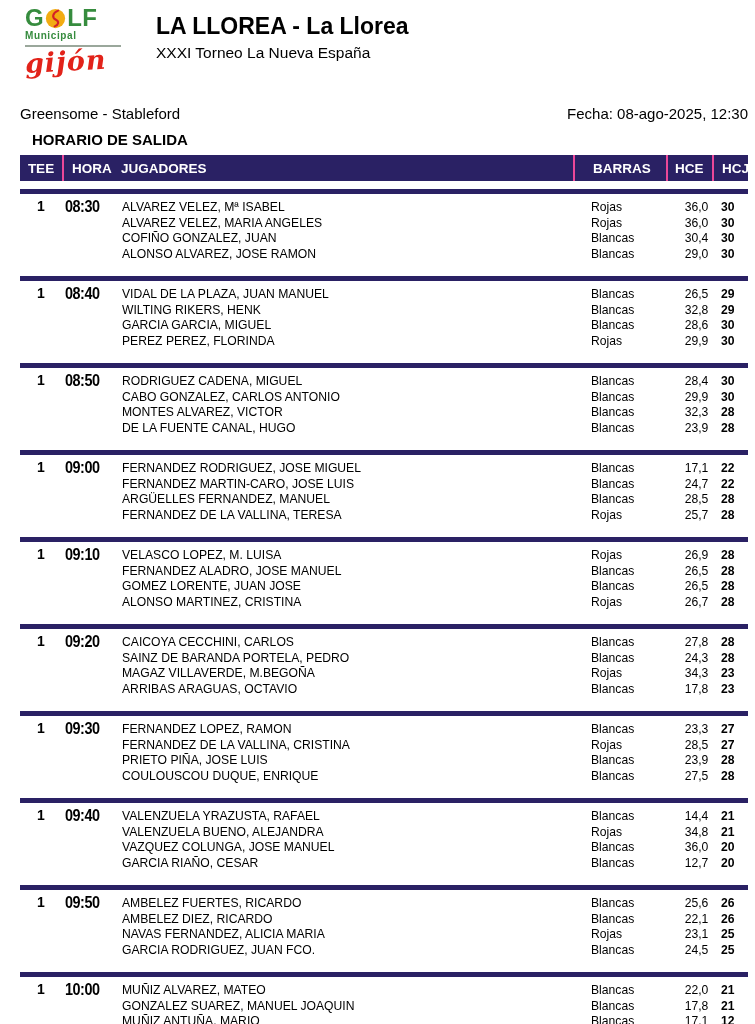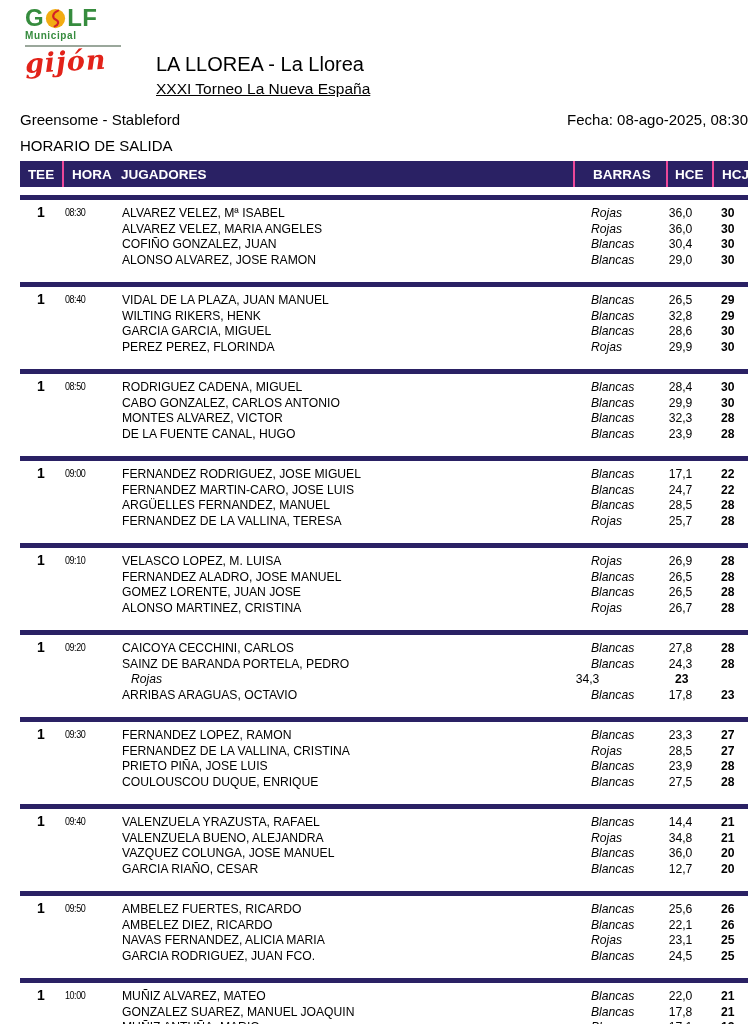--- a/index.html
+++ b/index.html
@@ -18,48 +18,48 @@
 
   
   .top{display:flex;align-items:flex-start;}
   .logo{width:118px;padding-left:5px;line-height:1;user-select:none;}
   .logo-golf{display:flex;align-items:center;color:var(--green);font-weight:bold;font-size:24px;letter-spacing:.5px;}
   .logo-golf .ball{margin:0 1px;display:inline-flex;}
   .logo-municipal{color:var(--green);font-size:10px;font-weight:bold;letter-spacing:.6px;margin-top:1px;}
   .logo-rule{height:2px;background:#9aa79b;width:96px;margin:4px 0 3px;}
   .logo-city{color:var(--red);font-size:27px;font-weight:bold;font-style:italic;font-family:"DejaVu Serif",serif;transform:rotate(-3deg);transform-origin:0 50%;letter-spacing:1px;}
   .titles{padding-left:18px;padding-top:7px;}
-  .title{font-size:20px;font-weight:normal;margin-top:40px;}
-  .subtitle{font-size:15.5px;margin-top:4px;text-decoration:underline;}
+  .title{font-size:23px;font-weight:bold;}
+  .subtitle{font-size:15.5px;margin-top:4px;}
 
   
-  .meta-row{display:flex;justify-content:space-between;font-size:15px;margin-top:13px;gap:10px;}
-  .section-title{font-size:15px;font-weight:normal;margin:9px 0 7px;}
+  .meta-row{display:flex;justify-content:space-between;font-size:15px;margin-top:28px;gap:10px;}
+  .section-title{font-size:15px;font-weight:bold;margin:9px 12px 7px;}
 
   
   .grid-cols{display:grid;grid-template-columns:42px 51px 1fr 93px 46px 36px;}
   .thead{background:var(--navy);color:#fff;height:26px;font-weight:bold;font-size:13.5px;}
   .thead .hcell{display:flex;align-items:center;height:100%;padding:0 8px;}
   .thead .hcell.tee{justify-content:center;}
   .thead .hcell.jug{padding-left:8px;}
   .thead .hcell.barras{padding-left:18px;}
   .thead .hcell.hce{padding-left:7px;}
   .thead .hcell.hcj{padding-left:8px;}
   .thead .vsep{border-left:2px solid #ec4899;}
 
   .groups{margin-top:8px;}
   .group{height:87px;}
   .group-bar{height:5px;background:var(--navy);margin-bottom:5px;}
   .row{line-height:15.5px;font-size:13.5px;}
   .cell{overflow:hidden;white-space:nowrap;}
   .cell.tee{text-align:center;font-weight:bold;font-size:14px;}
-  .cell.hora{font-weight:normal;font-size:10px;letter-spacing:-.5px;padding-left:3px;}
+  .cell.hora{font-weight:bold;font-size:16px;letter-spacing:-.5px;padding-left:3px;}
   .cell.name{padding-left:9px;}
-  .cell.barras{padding-left:18px;font-style:italic;}
-  .cell.hce{text-align:left;padding-right:4px;}
+  .cell.barras{padding-left:18px;}
+  .cell.hce{text-align:right;padding-right:4px;}
   .cell.hcj{font-weight:bold;padding-left:9px;}
   .cond{display:inline-block;transform:scaleX(.9);transform-origin:0 50%;white-space:nowrap;}
   .cell.hce .cond{transform-origin:100% 50%;}
 </style>
 </head>
 <body>
 
 <div class="page">
 
   <div class="top">
@@ -79,21 +79,21 @@
       <div class="logo-city">gijón</div>
     </div>
     <div class="titles">
       <div class="title">LA LLOREA - La Llorea</div>
       <div class="subtitle">XXXI Torneo La Nueva España</div>
     </div>
   </div>
 
   <div class="meta-row">
     <span>Greensome - Stableford</span>
-    <span>Fecha: 08-ago-2025, 08:30</span>
+    <span>Fecha: 08-ago-2025, 12:30</span>
   </div>
 
   <div class="section-title">HORARIO DE SALIDA</div>
 
   <div class="table">
     <div class="thead grid-cols">
       <div class="hcell tee">TEE</div>
       <div class="hcell hora vsep">HORA</div>
       <div class="hcell jug">JUGADORES</div>
       <div class="hcell barras vsep">BARRAS</div>
@@ -323,20 +323,21 @@
     <div class="cell hora"><span class="cond"></span></div>
     <div class="cell name"><span class="cond">SAINZ DE BARANDA PORTELA, PEDRO</span></div>
     <div class="cell barras"><span class="cond">Blancas</span></div>
     <div class="cell hce"><span class="cond">24,3</span></div>
     <div class="cell hcj"><span class="cond">28</span></div>
   </div>
 
   <div class="row grid-cols">
     <div class="cell tee"></div>
     <div class="cell hora"><span class="cond"></span></div>
+    <div class="cell name"><span class="cond">MAGAZ VILLAVERDE, M.BEGOÑA</span></div>
     <div class="cell barras"><span class="cond">Rojas</span></div>
     <div class="cell hce"><span class="cond">34,3</span></div>
     <div class="cell hcj"><span class="cond">23</span></div>
   </div>
 
   <div class="row grid-cols">
     <div class="cell tee"></div>
     <div class="cell hora"><span class="cond"></span></div>
     <div class="cell name"><span class="cond">ARRIBAS ARAGUAS, OCTAVIO</span></div>
     <div class="cell barras"><span class="cond">Blancas</span></div>

